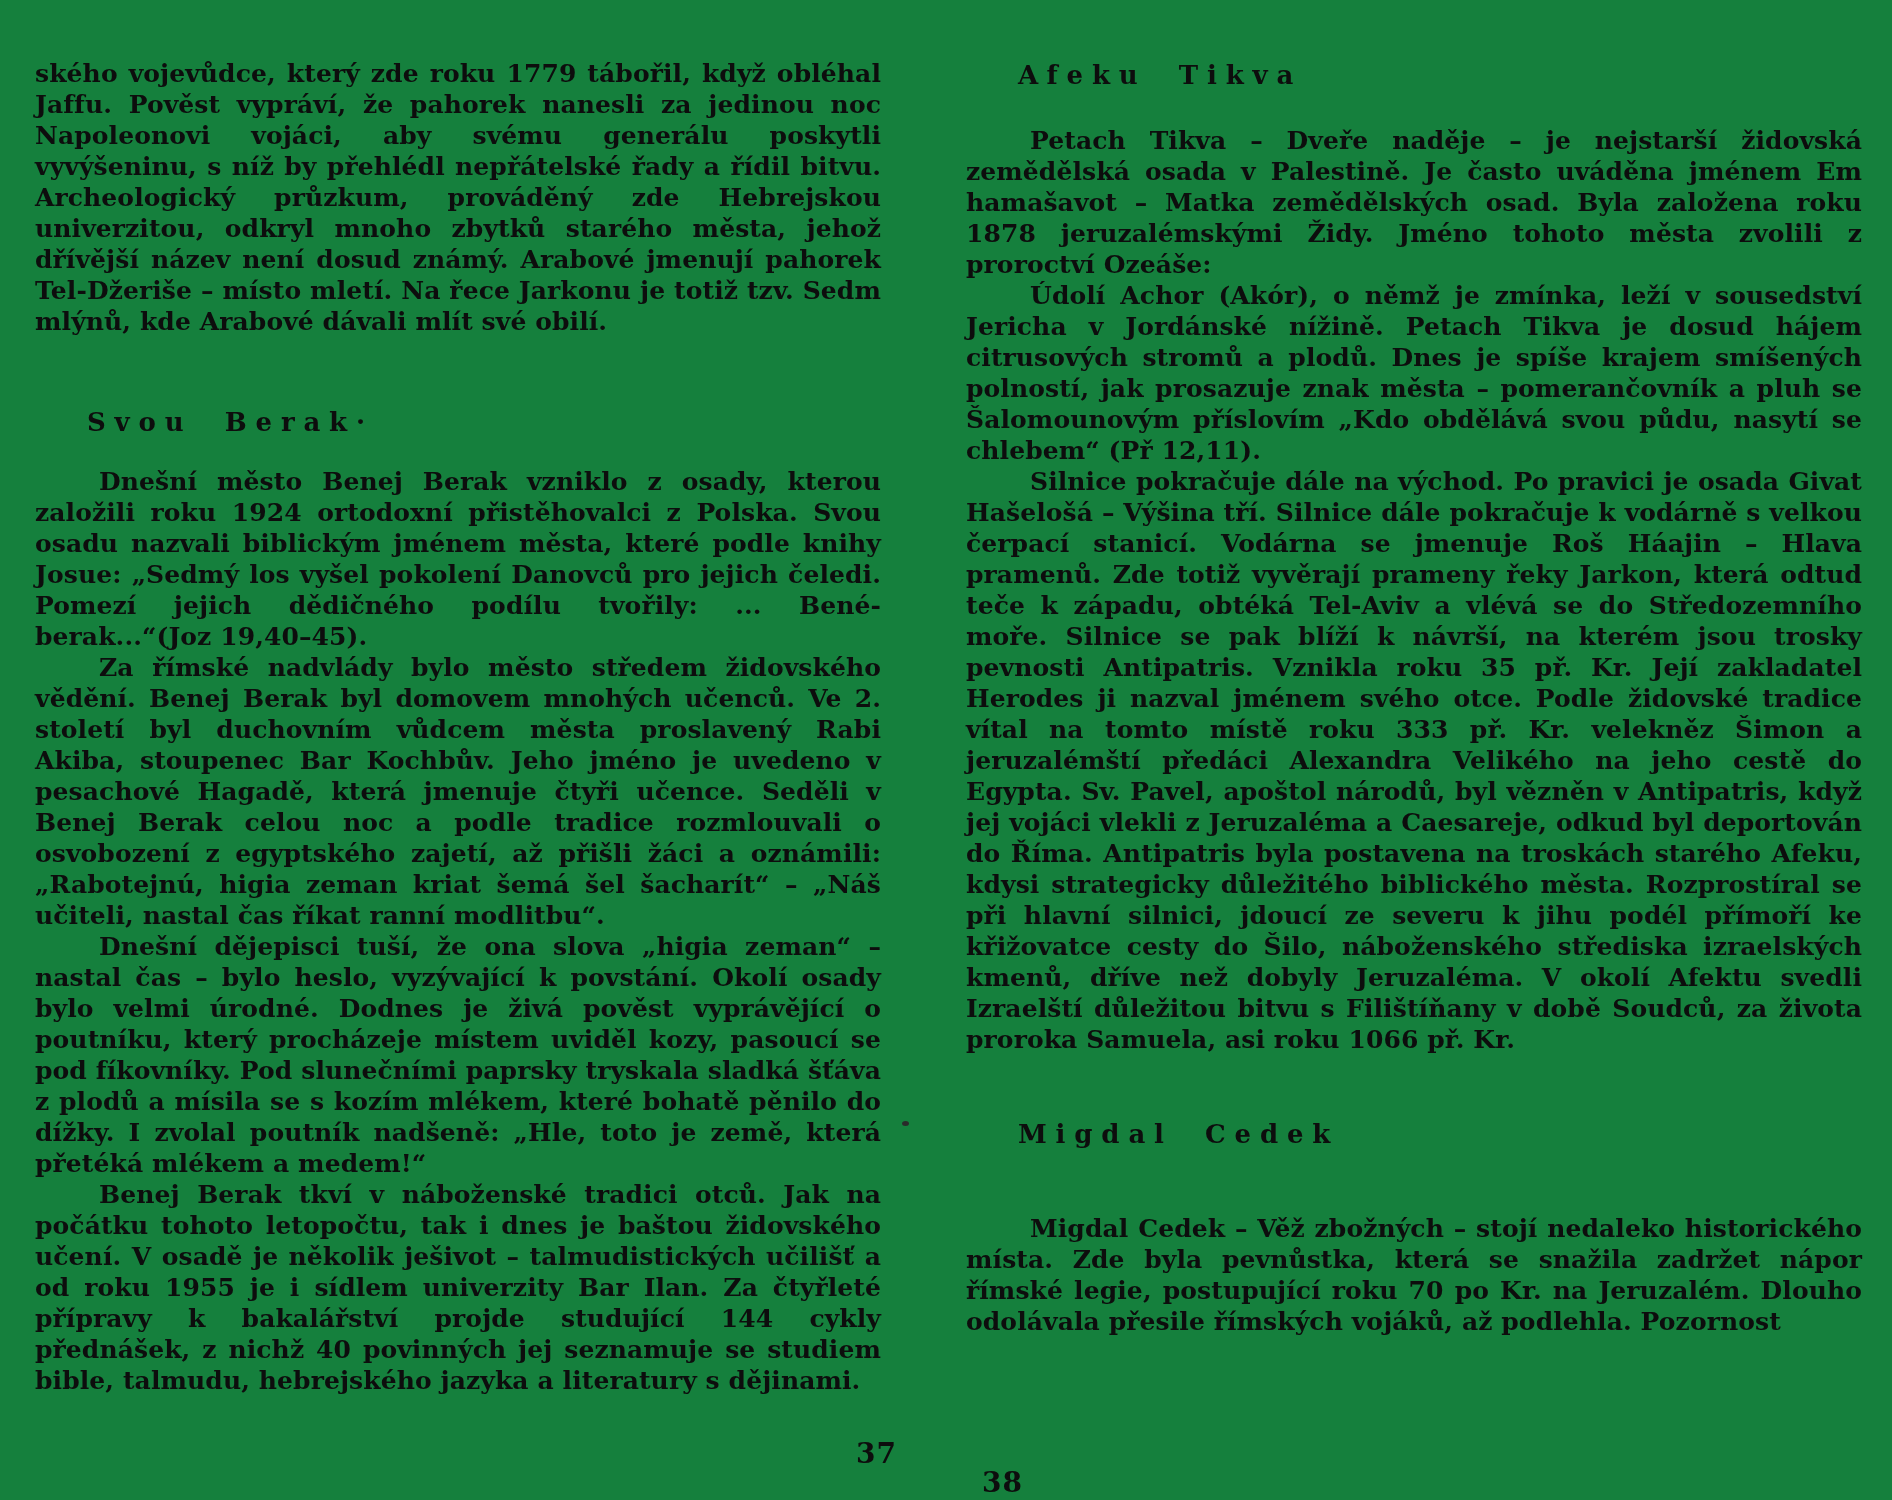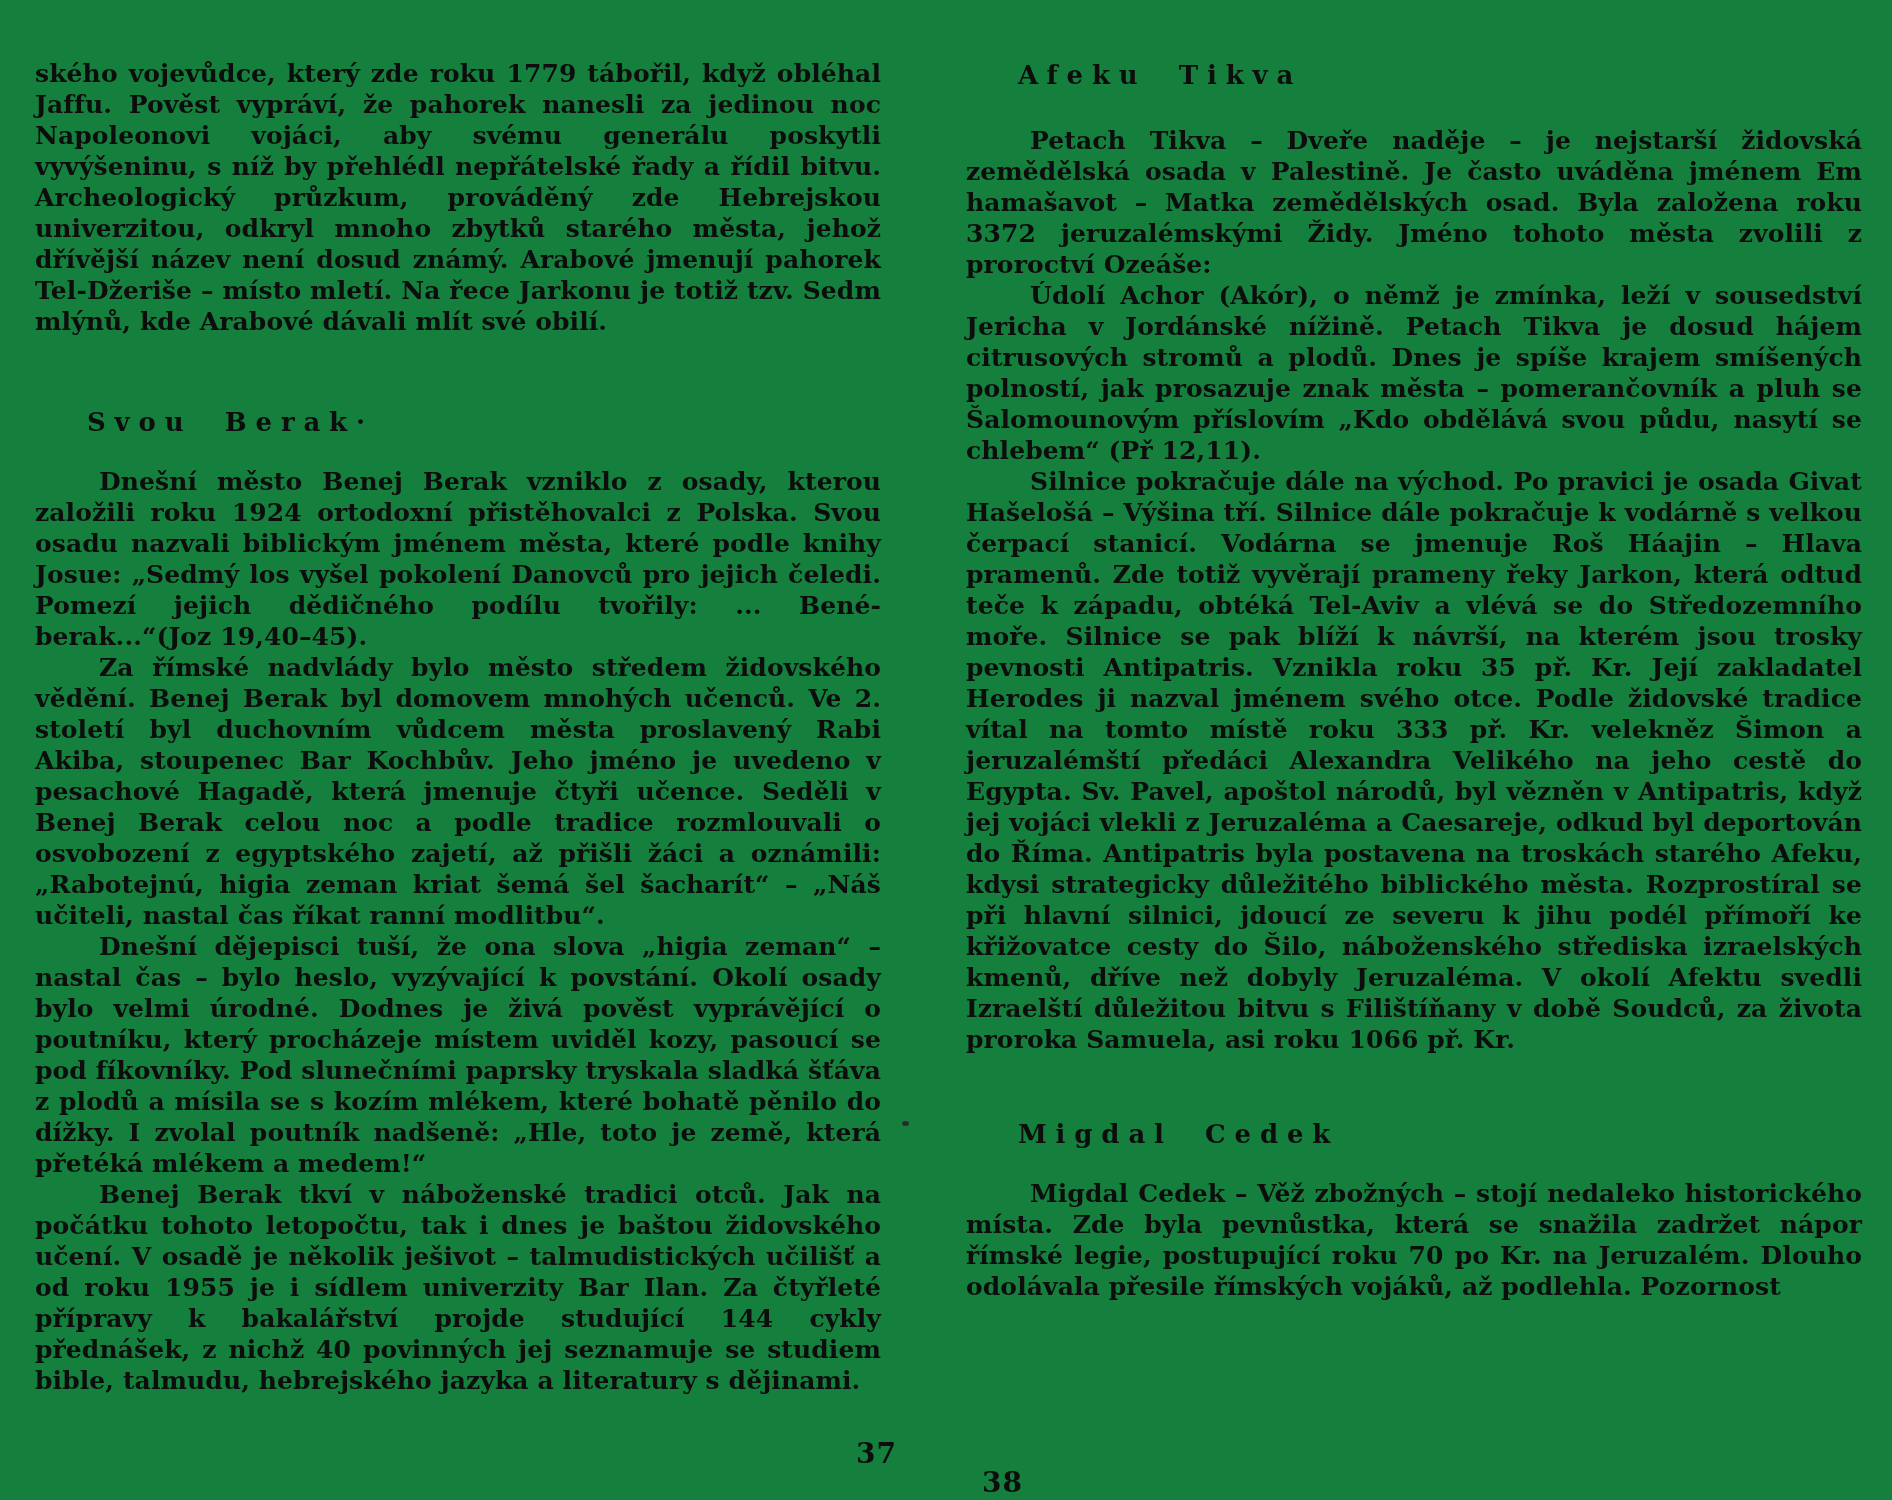--- a/index.html
+++ b/index.html
@@ -35,21 +35,21 @@
   .heading {
     margin: 70px 0 28px 52px;
     font-size: 26px;
     font-weight: 700;
     letter-spacing: 0.34em;
     word-spacing: 0.55em;
     text-align: left;
     text-indent: 0;
   }
   .heading.first { margin-top: 2px; margin-bottom: 34px; }
-  .heading.gap-large { margin-top: 64px; margin-bottom: 28px; }
+  .heading.gap-large { margin-top: 64px; margin-bottom: 63px; }
 
   .pgnum {
     position: absolute;
     font-size: 28px;
     font-weight: 700;
     letter-spacing: 1px;
   }
   .pgnum-left  { left: 856px; top: 1437px; }
   .pgnum-right { left: 982px; top: 1466px; }
 
@@ -75,21 +75,21 @@
 
     <p class="para">Dnešní město Benej Berak vzniklo z osady, kterou založili roku 1924 ortodoxní přistěhovalci z Polska. Svou osadu nazvali biblickým jménem města, které podle knihy Josue: „Sedmý los vyšel pokolení Danovců pro jejich čeledi. Pomezí jejich dědičného podílu tvořily: ... Bené-berak...“(Joz 19,40–45).</p>
     <p class="para">Za římské nadvlády bylo město středem židovského vědění. Benej Berak byl domovem mnohých učenců. Ve 2. století byl duchovním vůdcem města proslavený Rabi Akiba, stoupenec Bar Kochbův. Jeho jméno je uvedeno v pesachové Hagadě, která jmenuje čtyři učence. Seděli v Benej Berak celou noc a podle tradice rozmlouvali o osvobození z egyptského zajetí, až přišli žáci a oznámili: „Rabotejnú, higia zeman kriat šemá šel šacharít“ – „Náš učiteli, nastal čas říkat ranní modlitbu“.</p>
     <p class="para">Dnešní dějepisci tuší, že ona slova „higia zeman“ – nastal čas – bylo heslo, vyzývající k povstání. Okolí osady bylo velmi úrodné. Dodnes je živá pověst vyprávějící o poutníku, který procházeje místem uviděl kozy, pasoucí se pod fíkovníky. Pod slunečními paprsky tryskala sladká šťáva z plodů a mísila se s kozím mlékem, které bohatě pěnilo do dížky. I zvolal poutník nadšeně: „Hle, toto je země, která přetéká mlékem a medem!“</p>
     <p class="para">Benej Berak tkví v náboženské tradici otců. Jak na počátku tohoto letopočtu, tak i dnes je baštou židovského učení. V osadě je několik ješivot – talmudistických učilišť a od roku 1955 je i sídlem univerzity Bar Ilan. Za čtyřleté přípravy k bakalářství projde studující 144 cykly přednášek, z nichž 40 povinných jej seznamuje se studiem bible, talmudu, hebrejského jazyka a literatury s dějinami.</p>
   </section>
 
   <section class="page-col right">
     <h2 class="heading first">Afeku Tikva</h2>
 
-    <p class="para">Petach Tikva – Dveře naděje – je nejstarší židovská zemědělská osada v Palestině. Je často uváděna jménem Em hamašavot – Matka zemědělských osad. Byla založena roku 3372 jeruzalémskými Židy. Jméno tohoto města zvolili z proroctví Ozeáše:</p>
+    <p class="para">Petach Tikva – Dveře naděje – je nejstarší židovská zemědělská osada v Palestině. Je často uváděna jménem Em hamašavot – Matka zemědělských osad. Byla založena roku 1878 jeruzalémskými Židy. Jméno tohoto města zvolili z proroctví Ozeáše:</p>
     <p class="para">Údolí Achor (Akór), o němž je zmínka, leží v sousedství Jericha v Jordánské nížině. Petach Tikva je dosud hájem citrusových stromů a plodů. Dnes je spíše krajem smíšených polností, jak prosazuje znak města – pomerančovník a pluh se Šalomounovým příslovím „Kdo obdělává svou půdu, nasytí se chlebem“ (Př 12,11).</p>
     <p class="para">Silnice pokračuje dále na východ. Po pravici je osada Givat Hašelošá – Výšina tří. Silnice dále pokračuje k vodárně s velkou čerpací stanicí. Vodárna se jmenuje Roš Háajin – Hlava pramenů. Zde totiž vyvěrají prameny řeky Jarkon, která odtud teče k západu, obtéká Tel-Aviv a vlévá se do Středozemního moře. Silnice se pak blíží k návrší, na kterém jsou trosky pevnosti Antipatris. Vznikla roku 35 př. Kr. Její zakladatel Herodes ji nazval jménem svého otce. Podle židovské tradice vítal na tomto místě roku 333 př. Kr. velekněz Šimon a jeruzalémští předáci Alexandra Velikého na jeho cestě do Egypta. Sv. Pavel, apoštol národů, byl vězněn v Antipatris, když jej vojáci vlekli z Jeruzaléma a Caesareje, odkud byl deportován do Říma. Antipatris byla postavena na troskách starého Afeku, kdysi strategicky důležitého biblického města. Rozprostíral se při hlavní silnici, jdoucí ze severu k jihu podél přímoří ke křižovatce cesty do Šilo, náboženského střediska izraelských kmenů, dříve než dobyly Jeruzaléma. V okolí Afektu svedli Izraelští důležitou bitvu s Filištíňany v době Soudců, za života proroka Samuela, asi roku 1066 př. Kr.</p>
 
     <h2 class="heading gap-large">Migdal Cedek</h2>
 
     <p class="para">Migdal Cedek – Věž zbožných – stojí nedaleko historického místa. Zde byla pevnůstka, která se snažila zadržet nápor římské legie, postupující roku 70 po Kr. na Jeruzalém. Dlouho odolávala přesile římských vojáků, až podlehla. Pozornost</p>
   </section>
 
   <div class="pgnum pgnum-left">37</div>
 

